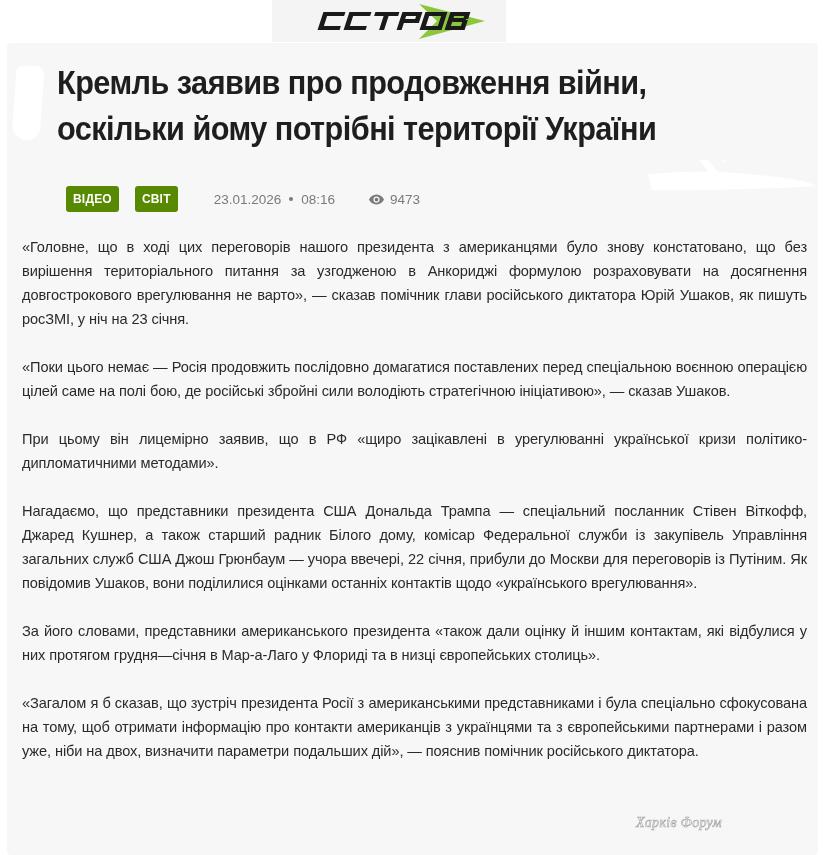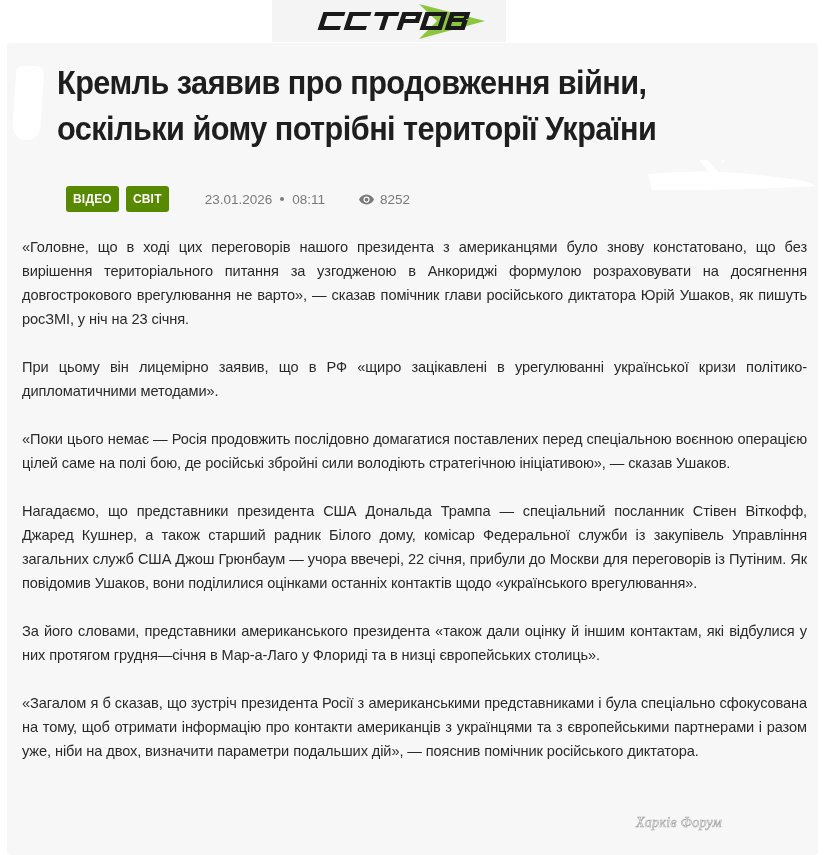--- a/index.html
+++ b/index.html
@@ -54,21 +54,21 @@
       height: 26px;
       padding: 0 7px;
       line-height: 26px;
       background: #578a00;
       color: #ffffff;
       font-weight: 700;
       font-size: 12px;
       border-radius: 3px;
       letter-spacing: 0.2px;
     }
-    .badge + .badge { margin-left: 7px; }
+    .badge + .badge { margin-left: 16px; }
     .date {
       margin-left: 36px;
       font-size: 13.5px;
       color: #7a7a7a;
       display: flex; align-items: center;
     }
     .dot {
       display: inline-block;
       width: 4px; height: 4px; border-radius: 50%;
       background: #7a7a7a;
@@ -149,33 +149,33 @@
   </svg>
 
   <h1 class="title">Кремль заявив про продовження війни, оскільки йому потрібні території України</h1>
 
   <div class="meta">
     <span class="badge">ВІДЕО</span>
     <span class="badge">СВІТ</span>
     <span class="date">
       <span>23.01.2026</span>
       <span class="dot"></span>
-      <span>08:11</span>
+      <span>08:16</span>
     </span>
     <span class="views">
       <svg width="15" height="11" viewBox="0 0 24 16">
         <path d="M12 0C6.5 0 2 3.5 0 8c2 4.5 6.5 8 12 8s10-3.5 12-8C22 3.5 17.5 0 12 0zm0 13a5 5 0 1 1 0-10 5 5 0 0 1 0 10zm0-8a3 3 0 1 0 0 6 3 3 0 0 0 0-6z" fill="#7a7a7a"></path>
       </svg>
-      <span>8252</span>
+      <span>9473</span>
     </span>
   </div>
 
   <div class="article">
     <p>«Головне, що в ході цих переговорів нашого президента з американцями було знову констатовано, що без вирішення територіального питання за узгодженою в Анкориджі формулою розраховувати на досягнення довгострокового врегулювання не варто», — сказав помічник глави російського диктатора Юрій Ушаков, як пишуть росЗМІ, у ніч на 23 січня.</p>
+    <p>«Поки цього немає — Росія продовжить послідовно домагатися поставлених перед спеціальною воєнною операцією цілей саме на полі бою, де російські збройні сили володіють стратегічною ініціативою», — сказав Ушаков.</p>
     <p>При цьому він лицемірно заявив, що в РФ «щиро зацікавлені в урегулюванні української кризи політико-дипломатичними методами».</p>
-    <p>«Поки цього немає — Росія продовжить послідовно домагатися поставлених перед спеціальною воєнною операцією цілей саме на полі бою, де російські збройні сили володіють стратегічною ініціативою», — сказав Ушаков.</p>
     <p>Нагадаємо, що представники президента США Дональда Трампа — спеціальний посланник Стівен Віткофф, Джаред Кушнер, а також старший радник Білого дому, комісар Федеральної служби із закупівель Управління загальних служб США Джош Грюнбаум — учора ввечері, 22 січня, прибули до Москви для переговорів із Путіним. Як повідомив Ушаков, вони поділилися оцінками останніх контактів щодо «українського врегулювання».</p>
     <p>За його словами, представники американського президента «також дали оцінку й іншим контактам, які відбулися у них протягом грудня—січня в Мар-а-Лаго у Флориді та в низці європейських столиць».</p>
     <p>«Загалом я б сказав, що зустріч президента Росії з американськими представниками і була спеціально сфокусована на тому, щоб отримати інформацію про контакти американців з українцями та з європейськими партнерами і разом уже, ніби на двох, визначити параметри подальших дій», — пояснив помічник російського диктатора.</p>
   </div>
 
   <div class="forum-mark">Харків Форум</div>
 </div>
 
 </body></html>

